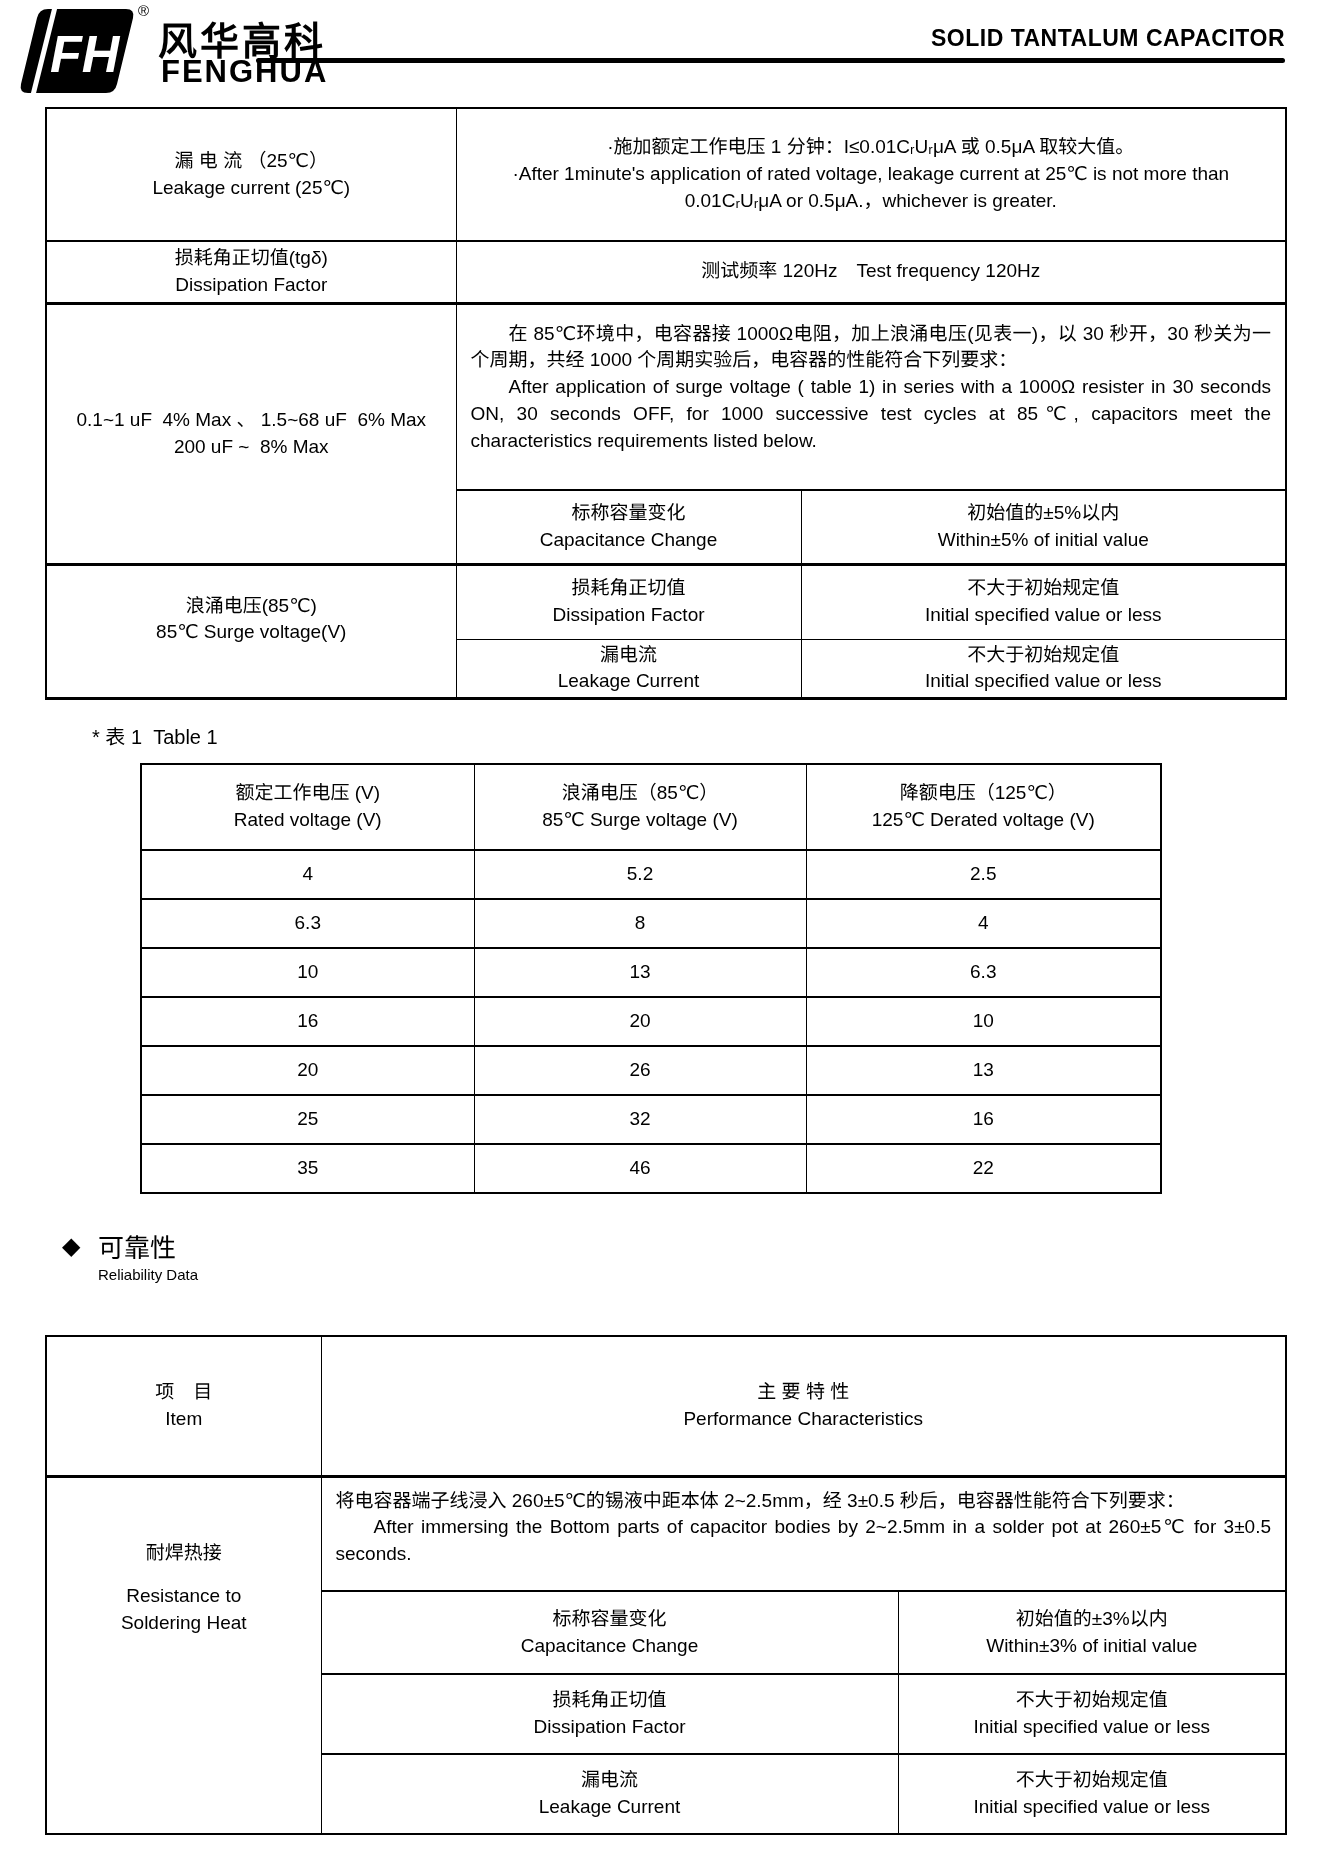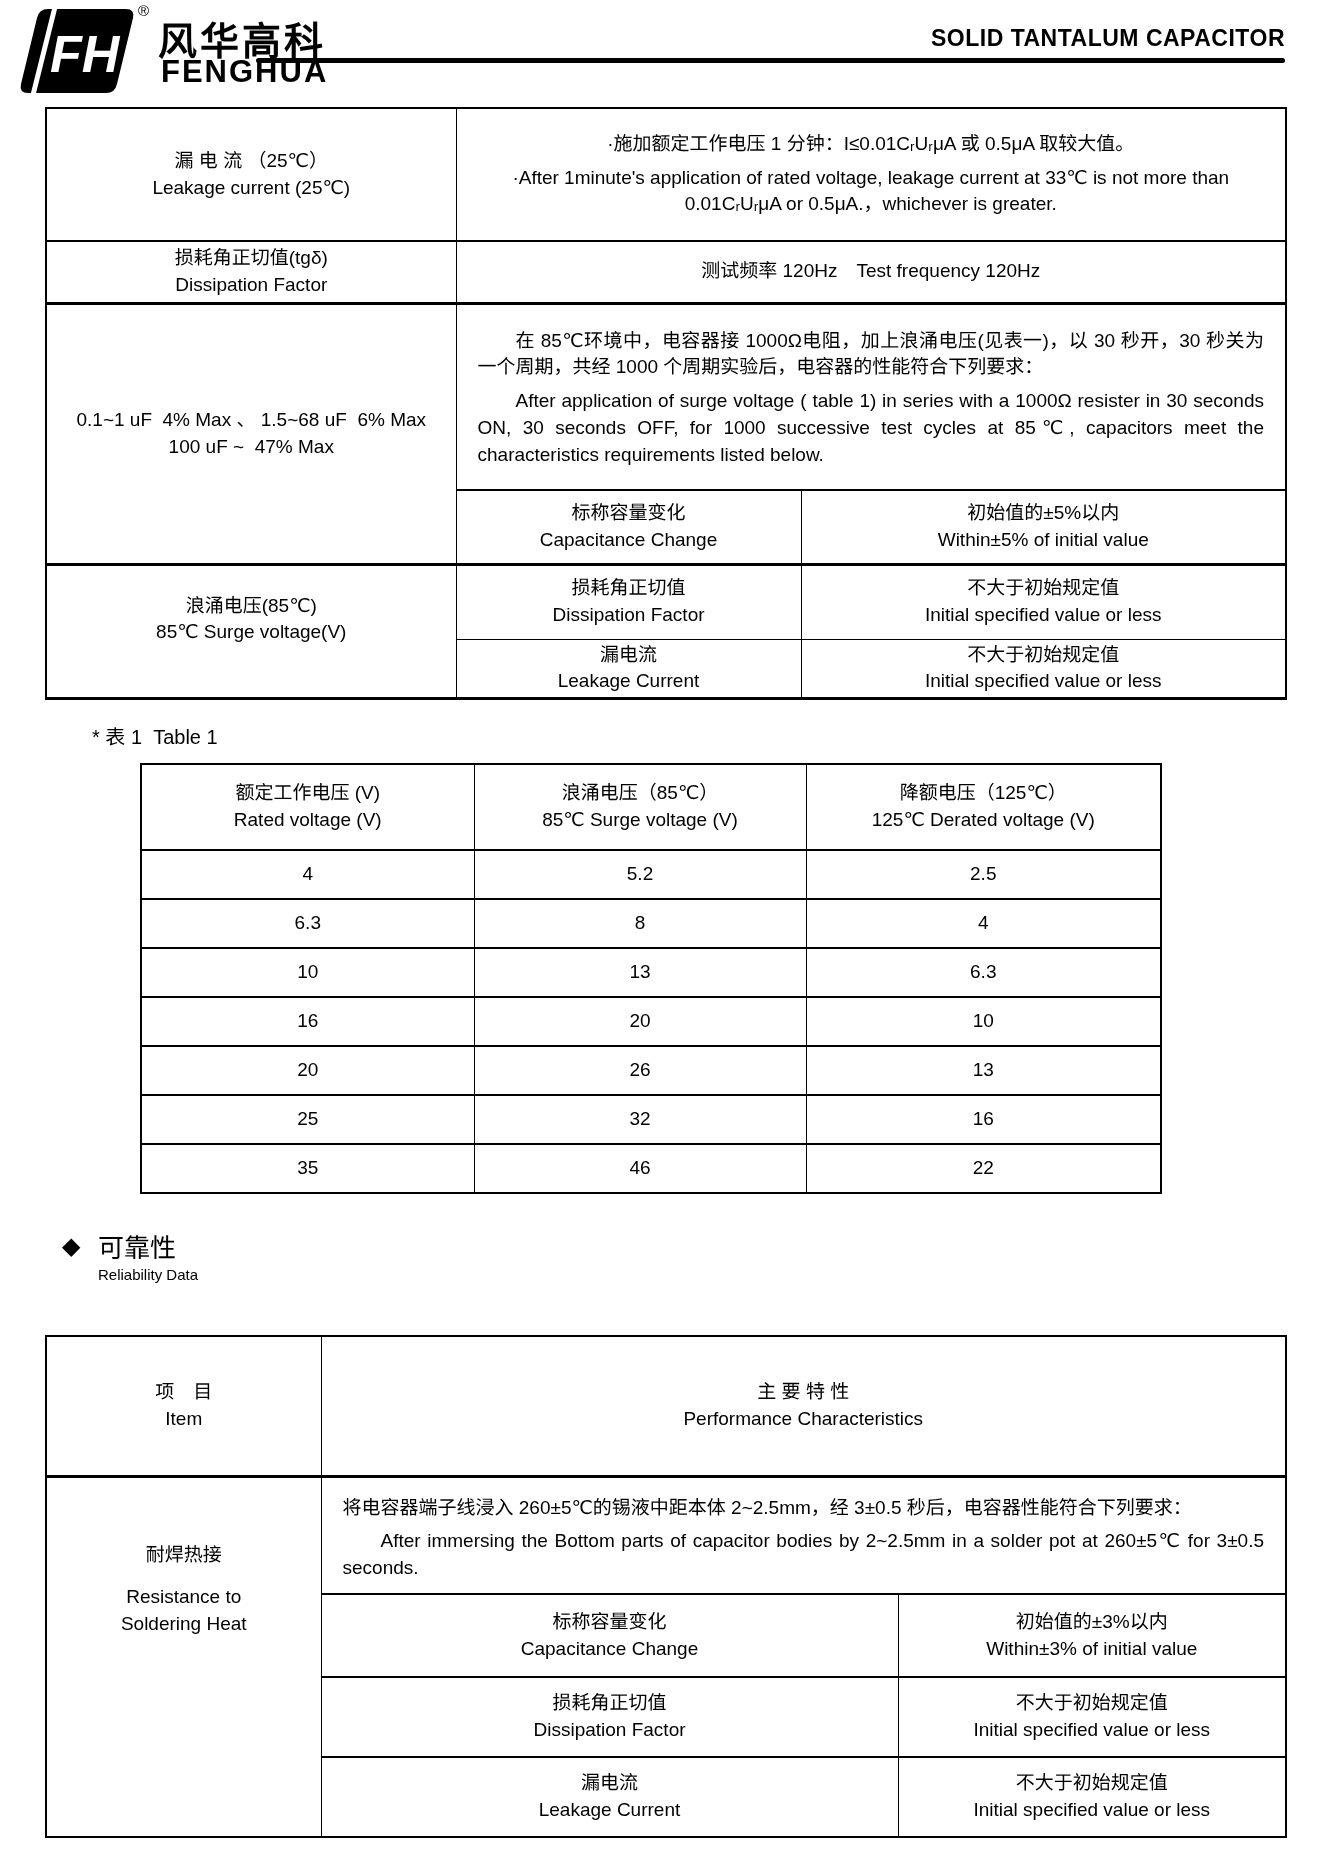--- a/index.html
+++ b/index.html
@@ -12,21 +12,21 @@
   .reg{left:138px;top:2px;font-size:15px;font-weight:400;}
   .brand-cn{left:158px;top:10px;font-size:39px;font-weight:800;letter-spacing:3px;}
   .brand-en{left:161px;top:54px;font-size:31px;font-weight:600;letter-spacing:2px;}
   .doc-title{right:44px;top:25px;font-size:23px;font-weight:700;letter-spacing:.5px;}
   .title-rule{left:256px;top:58px;width:1029px;height:5px;background:#000;border-radius:3px;}
 
   
   table{border-collapse:collapse;table-layout:fixed;}
   td{border:1px solid #000;text-align:center;vertical-align:middle;
      font-size:19px;line-height:1.42;padding:2px 8px;}
-  p{margin:7px;}
+  p{margin:0;}
   .pre{white-space:pre-wrap;}
   .p-just{text-align:justify;text-indent:2em;}
   .p-left{text-align:justify;}
 
   
   .spec{left:45px;top:107px;width:1240px;border:2px solid #000;border-bottom:3px solid #000;}
   .spec tr.bb2 td{border-bottom-width:2px;}
   .spec tr.bb3 td{border-bottom-width:3px;}
   .spec td.desc-top{vertical-align:top;text-align:left;padding:16px 14px 6px 14px;}
   .spec td.surge-item{padding-bottom:26px;}
@@ -76,36 +76,36 @@
         <col style="width:485px">
       </colgroup>
     <tbody>
         <tr class="bb2" style="height:133px">
       <td>
         <div class="pre">漏 电 流 （25℃）</div>
         <div>Leakage current (25℃)</div>
       </td>
       <td colspan="2">
         <p>·施加额定工作电压 1 分钟：I≤0.01CᵣUᵣμA 或 0.5μA 取较大值。</p>
-        <p>·After 1minute's application of rated voltage, leakage current at 33℃ is not more than 0.01CᵣUᵣμA or 0.5μA.，whichever is greater.</p>
+        <p>·After 1minute's application of rated voltage, leakage current at 25℃ is not more than 0.01CᵣUᵣμA or 0.5μA.，whichever is greater.</p>
       </td>
     </tr>
     <tr class="bb3" style="height:62px">
       <td>
         <div>损耗角正切值(tgδ)</div>
         <div>Dissipation Factor</div>
       </td>
       <td colspan="2">
         <div class="pre">测试频率 120Hz　Test frequency 120Hz</div>
       </td>
     </tr>
     <tr class="bb2" style="height:187px">
       <td rowspan="2" style="border-bottom-width:3px">
         <div class="pre">0.1~1 uF  4% Max 、 1.5~68 uF  6% Max</div>
-        <div class="pre">100 uF ~  47% Max</div>
+        <div class="pre">200 uF ~  8% Max</div>
       </td>
       <td colspan="2" class="desc-top">
         <p class="p-just">在 85℃环境中，电容器接 1000Ω电阻，加上浪涌电压(见表一)，以 30 秒开，30 秒关为一个周期，共经 1000 个周期实验后，电容器的性能符合下列要求：</p>
         <p class="p-just">After application of surge voltage ( table 1) in series with a 1000Ω resister in 30 seconds ON, 30 seconds OFF, for 1000 successive test cycles at 85℃, capacitors meet the characteristics requirements listed below.</p>
       </td>
     </tr>
     <tr class="bb3" style="height:74px">
       <td>
         <div>标称容量变化</div>
         <div>Capacitance Change</div>

